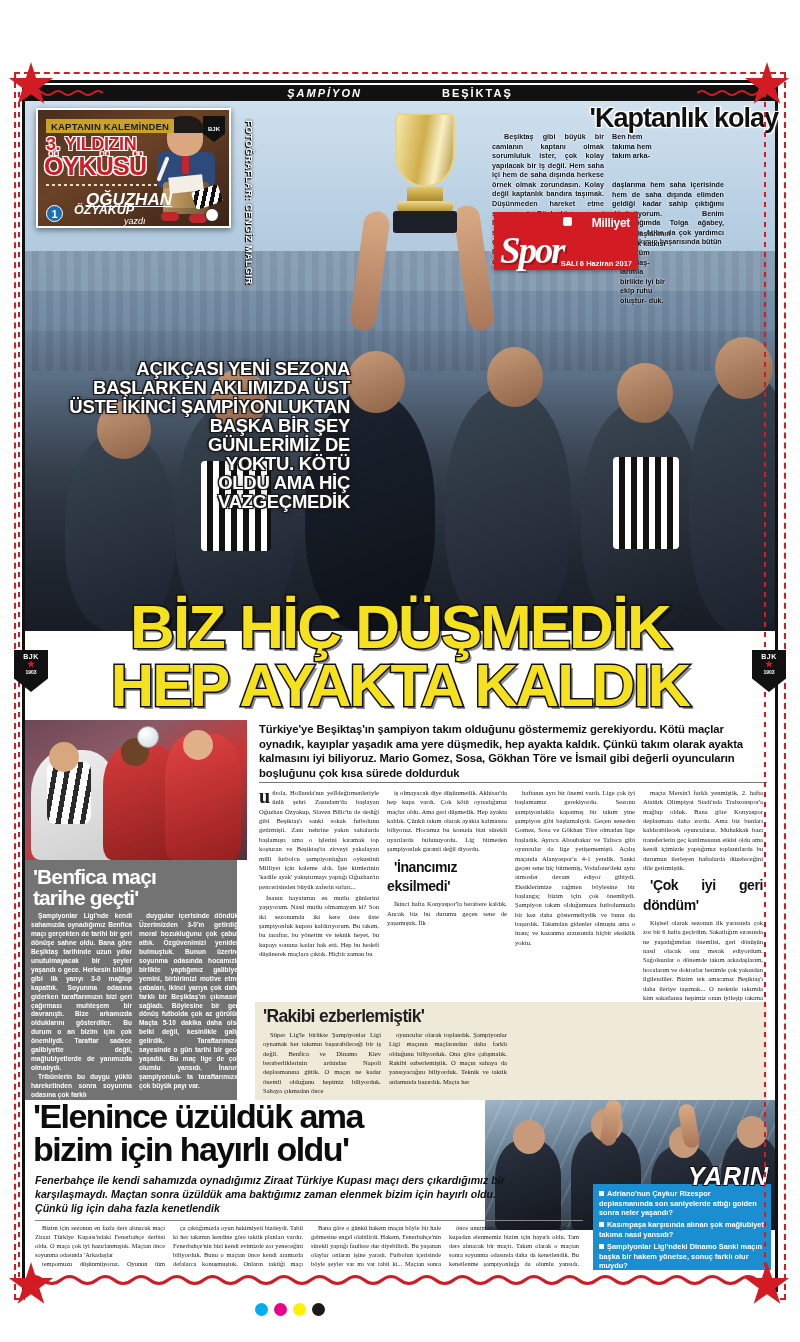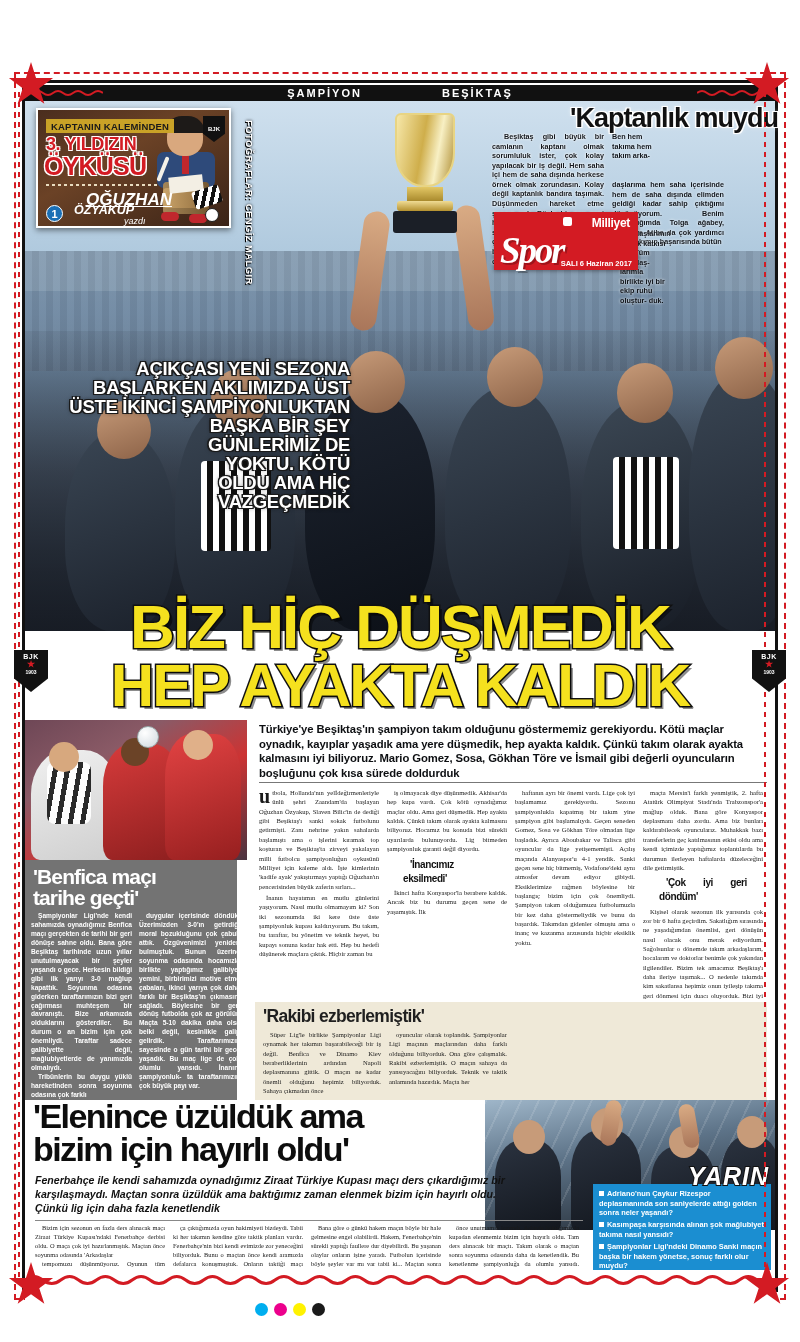--- a/index.html
+++ b/index.html
@@ -70,21 +70,21 @@
 
   
   .top-banner {
     position: absolute; left: 25px; top: 85px; width: 750px; height: 16px;
     background: #111; z-index: 12;
     display: flex; align-items: center; justify-content: center;
   }
   .top-banner .bantext {
     color: #fff; font-weight: bold; font-size: 11px; letter-spacing: 2px;
   }
-  .top-banner .bantext.l { margin-right: 80px; }
+  .top-banner .bantext.l { margin-right: 80px; font-style: italic; }
   .banner-wave-left, .banner-wave-right {
     position: absolute; top: 4px; width: 70px; height: 8px;
   }
   .banner-wave-left { left: 8px; }
   .banner-wave-right { right: 8px; }
 
   
   .hero {
     position: absolute; left: 25px; top: 101px; width: 750px; height: 530px;
     overflow: hidden;
@@ -313,21 +313,21 @@
     font-size:6.6px; line-height:1.42; text-align:justify; color:#1a1a1a;
   }
   .col p { margin-bottom: 2px; text-indent: 7px; }
   .col p.nofirst { text-indent: 0; }
   .dropcap::first-letter {
     float:left; font-size:20px; line-height:17px; font-weight:bold; padding-right:2px;
     font-family:"Liberation Serif", serif;
   }
   .subhead {
     font-family:"Liberation Sans", sans-serif;
-    font-weight:bold; font-size:10px; color:#111; margin:4px 16px 2px; text-indent:0;
+    font-weight:bold; font-size:14px; color:#111; margin:4px 0 2px; text-indent:0;
     letter-spacing:-.4px;
   }
 
   
   .benfica-photo {
     position:absolute; left:0px; top:4px; width:222px; height:140px;
     background: linear-gradient(150deg,#6e4756 0%, #8a5a66 30%, #c33 60%, #4a3440 100%);
     overflow:hidden;
   }
   .bp-ball { position:absolute; left:112px; top:6px; width:22px;height:22px; border-radius:50%;
@@ -537,21 +537,21 @@
     <div class="num">1</div>
     <div class="nm1">OĞUZHAN</div>
     <div class="nm2">ÖZYAKUP</div>
     <div class="yaz">yazdı</div>
   </div>
 
   <div class="photog">FOTOĞRAFLAR:
 CENGİZ MALGIR</div>
 
   <div class="tr-quote">
-    <span>'Kaptanlık muydu</span>
+    <span>'Kaptanlık kolay</span>
   </div>
   <div class="tr-body">
     <span class="ind">Beşiktaş gibi büyük bir camianın kaptanı olmak sorumluluk ister, çok kolay yapılacak bir iş değil. Hem saha içi hem de saha dışında herkese örnek olmak zorundasın. Kolay değil kaptanlık bandıra taşımak. Düşünmeden hareket etme şansın yok. Böyle bir şey seni hataya iter. Şu sorular hep soruldu... Böyle bir şey için yaşı çok genç değil mi? Açıkçası ben bu tür yorumlara karşı iyi bir cevap verdiğimi düşünüyorum.</span>
   </div>
   <div class="tr-body2">Ben hem takıma hem takım arka-</div>
   <div class="tr-body3">daşlarıma hem saha içerisinde hem de saha dışında elimden geldiği kadar sahip çıktığımı düşünüyorum. Benim kaptanlığımda Tolga ağabey, Necip ve Atiba da çok yardımcı oldu. Takımın başarısında bütün</div>
   <div class="tr-body4">arkadaşlarımın büyük katkısı var. Tüm arkadaş- larımla birlikte iyi bir ekip ruhu oluştur- duk.</div>
 
   <div class="spor-logo">
     <div class="mbox"></div>

